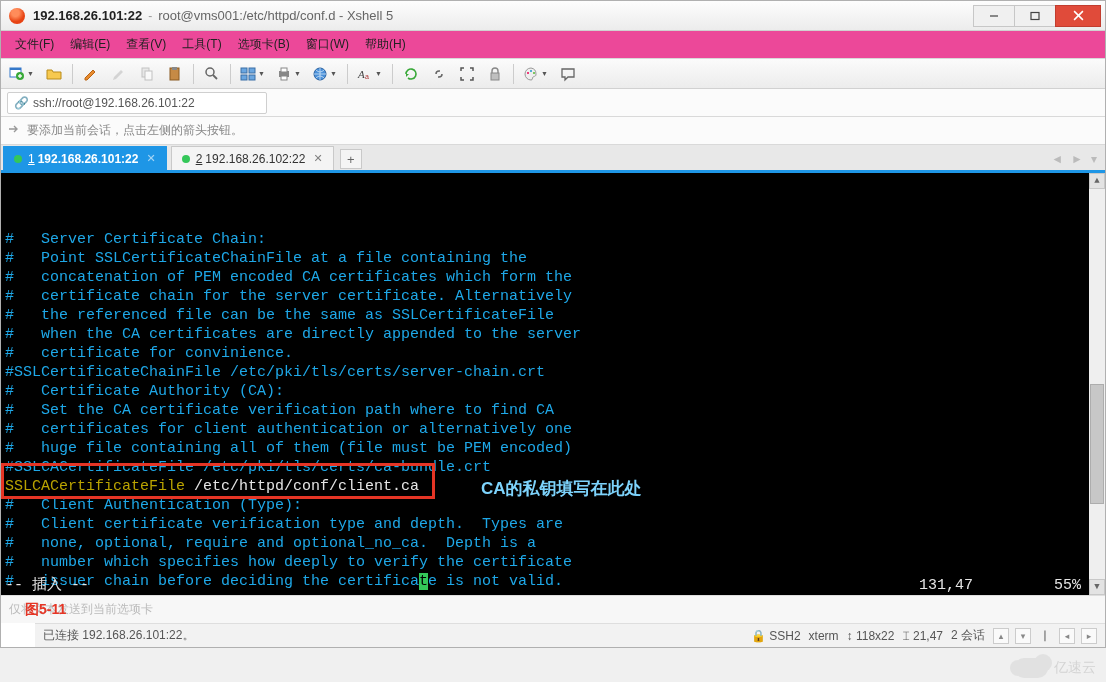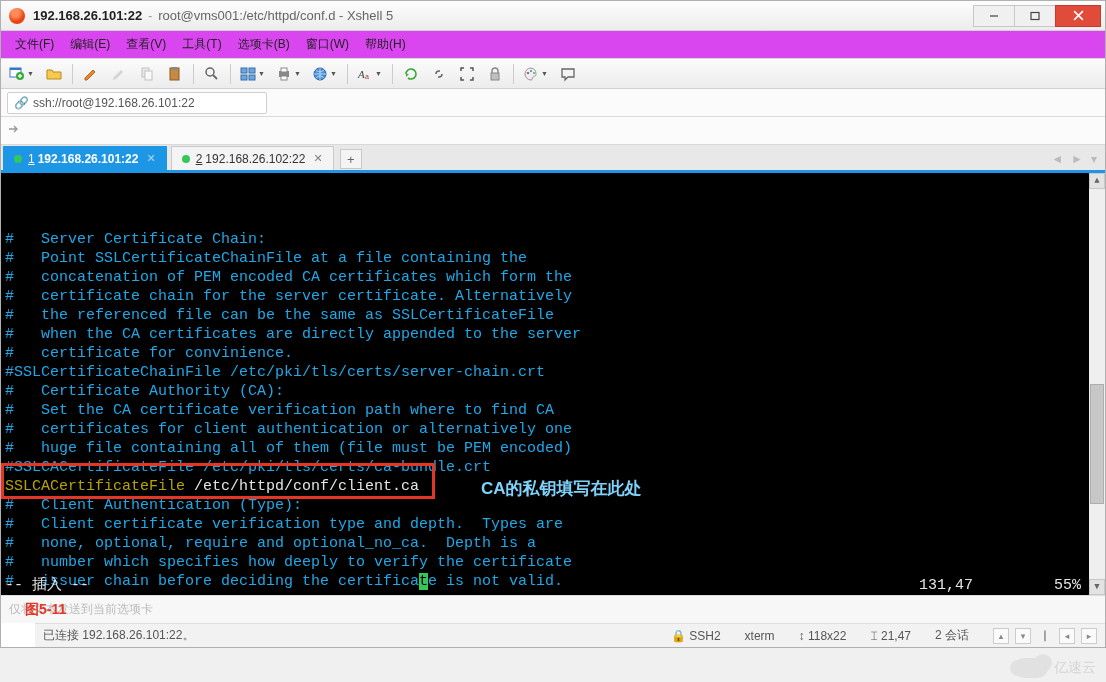--- a/index.html
+++ b/index.html
@@ -30,21 +30,21 @@
 .titlebtns { margin-left: auto; display: flex; }
 .titlebtn {
   width: 42px; height: 22px; display: flex; align-items: center; justify-content: center;
   background: #f0f0f0; border: 1px solid #c7c7c7; margin-left: -1px; color: #444;
 }
 .titlebtn.close { background: #e04b3a; color: #fff; border-color: #c13d2f; width: 46px; }
 
 .menubar {
   height: 28px; display: flex; align-items: center; padding: 0 6px;
   border-bottom: 1px solid #d9d9d9;
-  background: #d946ef;
+  background: #ec4899;
 }
 .menubar .mitem { padding: 4px 8px; color: #222; }
 
 .toolbar {
   height: 30px; display: flex; align-items: center; padding: 2px 4px;
   background: linear-gradient(#fbfbfb,#ececec);
   border-bottom: 1px solid #d1d1d1;
   gap: 2px;
 }
 .tbtn {
@@ -128,21 +128,21 @@
 .footer1 {
   height: 28px; display:flex; align-items:center; padding:4px 8px;
   background:#f7f7f7; border-top:1px solid #dedede; color:#bbb; font-size:12px; position:relative;
 }
 .redfig { position:absolute; left:24px; color:#e53525; font-weight:bold; font-size:14px;}
 
 .footer2 {
   height: 24px; display:flex; align-items:center; padding:0 8px;
   background:#f2f2f2; border-top:1px solid #dedede; color:#555; font-size:12px;margin-left:34px;
 }
-.footer2 .right { margin-left:auto; display:flex; align-items:center; gap:24px; }
+.footer2 .right { margin-left:auto; display:flex; align-items:center; gap:8px; }
 .footer2 .ricon { color:#888; }
 .footer2 .pages { display:flex; gap:6px; }
 .footer2 .pgbtn { width:16px; height:16px; border:1px solid #ccc; background:#fafafa; display:flex;align-items:center;justify-content:center;color:#888;font-size:9px;}
 
 .watermark {
   position: fixed; right: 10px; bottom: 4px; opacity: .55;
   font-family: Arial, sans-serif; color:#bdbdbd; font-size:14px; display:flex; align-items:center; gap:6px;
   pointer-events:none;
 }
 .watermark .cloud {
@@ -316,20 +316,21 @@
       <span>ssh://root@192.168.26.101:22</span>
     </div>
   </div>
 
   <div class="hintrow">
     <span class="arrow-icon">
       <svg width="14" height="14" viewBox="0 0 14 14">
           <path d="M2 7h8M7 4l3 3-3 3" fill="none" stroke="#999" stroke-width="1.4"></path>
         </svg>
     </span>
+    <span>要添加当前会话，点击左侧的箭头按钮。</span>
   </div>
 
   <div class="tabbar">
     <div class="tab active">
       <span class="dot"></span>
       <span class="num">1</span>
       <span style="font-weight:bold">192.168.26.101:22</span>
       <span class="x">✕</span>
     </div>
     <div class="tab">

